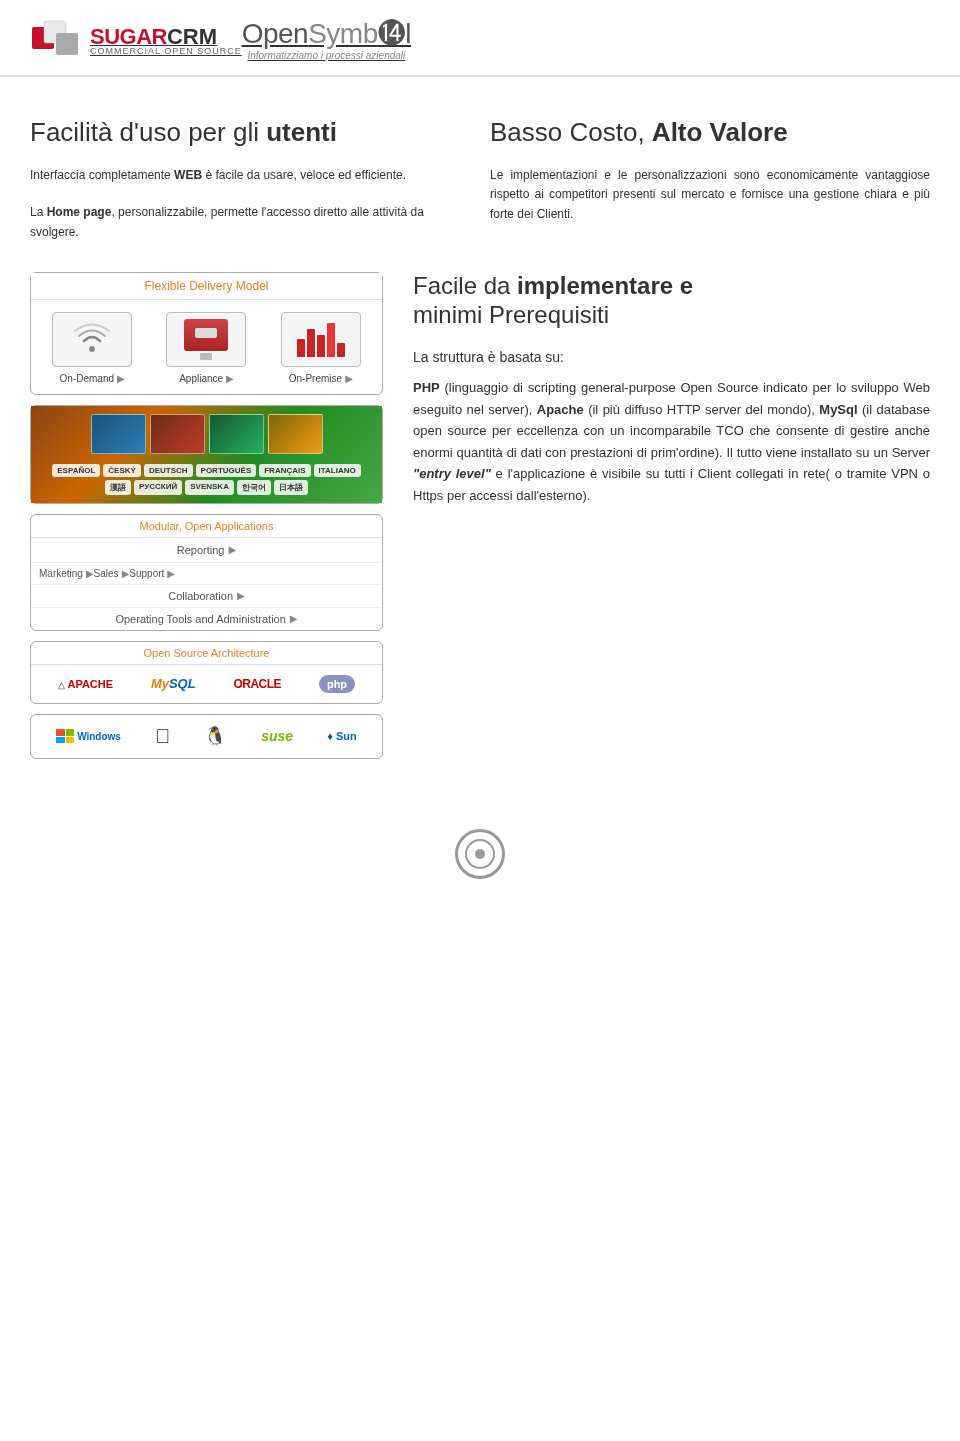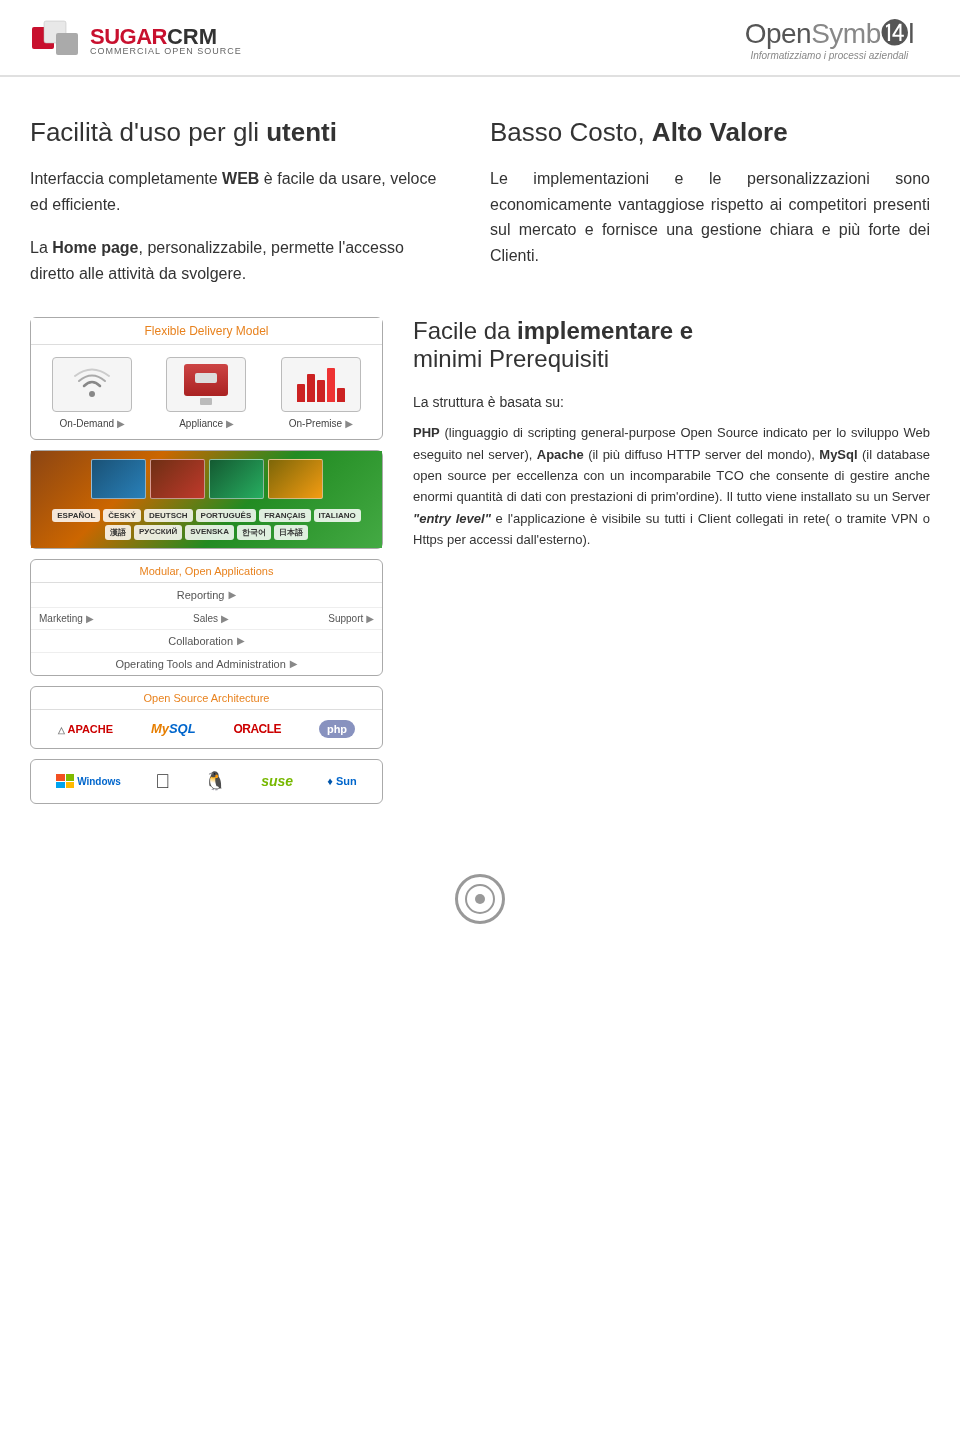--- a/index.html
+++ b/index.html
@@ -8,23 +8,23 @@
       font-family: Arial, sans-serif;
       width: 960px;
       min-height: 1441px;
       color: #333;
     }
 
     
     .header {
       display: flex;
       align-items: center;
-      justify-content: space-between;
       padding: 18px 46px 14px 30px;
       border-bottom: 2px solid #e0e0e0;
+      text-decoration: underline;
     }
     .logo-sugarcrm {
       display: flex;
       align-items: center;
       gap: 8px;
     }
     .logo-cube {
       width: 52px;
       height: 42px;
     }
@@ -89,21 +89,21 @@
       font-weight: normal;
       color: #333;
       margin-bottom: 18px;
       line-height: 1.2;
     }
     .section-title-large strong {
       font-weight: 900;
     }
 
     .body-text {
-      font-size: 16px;
+      font-size: 12px;
       line-height: 1.6;
       color: #333;
     }
     .body-text strong {
       font-weight: 900;
     }
 
     
     .two-col {
       display: flex;
@@ -255,21 +255,21 @@
       color: #555;
       padding: 6px 0;
       border-bottom: 1px solid #eee;
       display: flex;
       align-items: center;
       justify-content: center;
       gap: 4px;
     }
     .mod-row {
       display: flex;
-      justify-content: space-between;
+      justify-content: flex-start;
       padding: 5px 8px;
       border-bottom: 1px solid #eee;
     }
     .mod-item {
       font-size: 10px;
       color: #555;
       display: flex;
       align-items: center;
       gap: 3px;
     }

